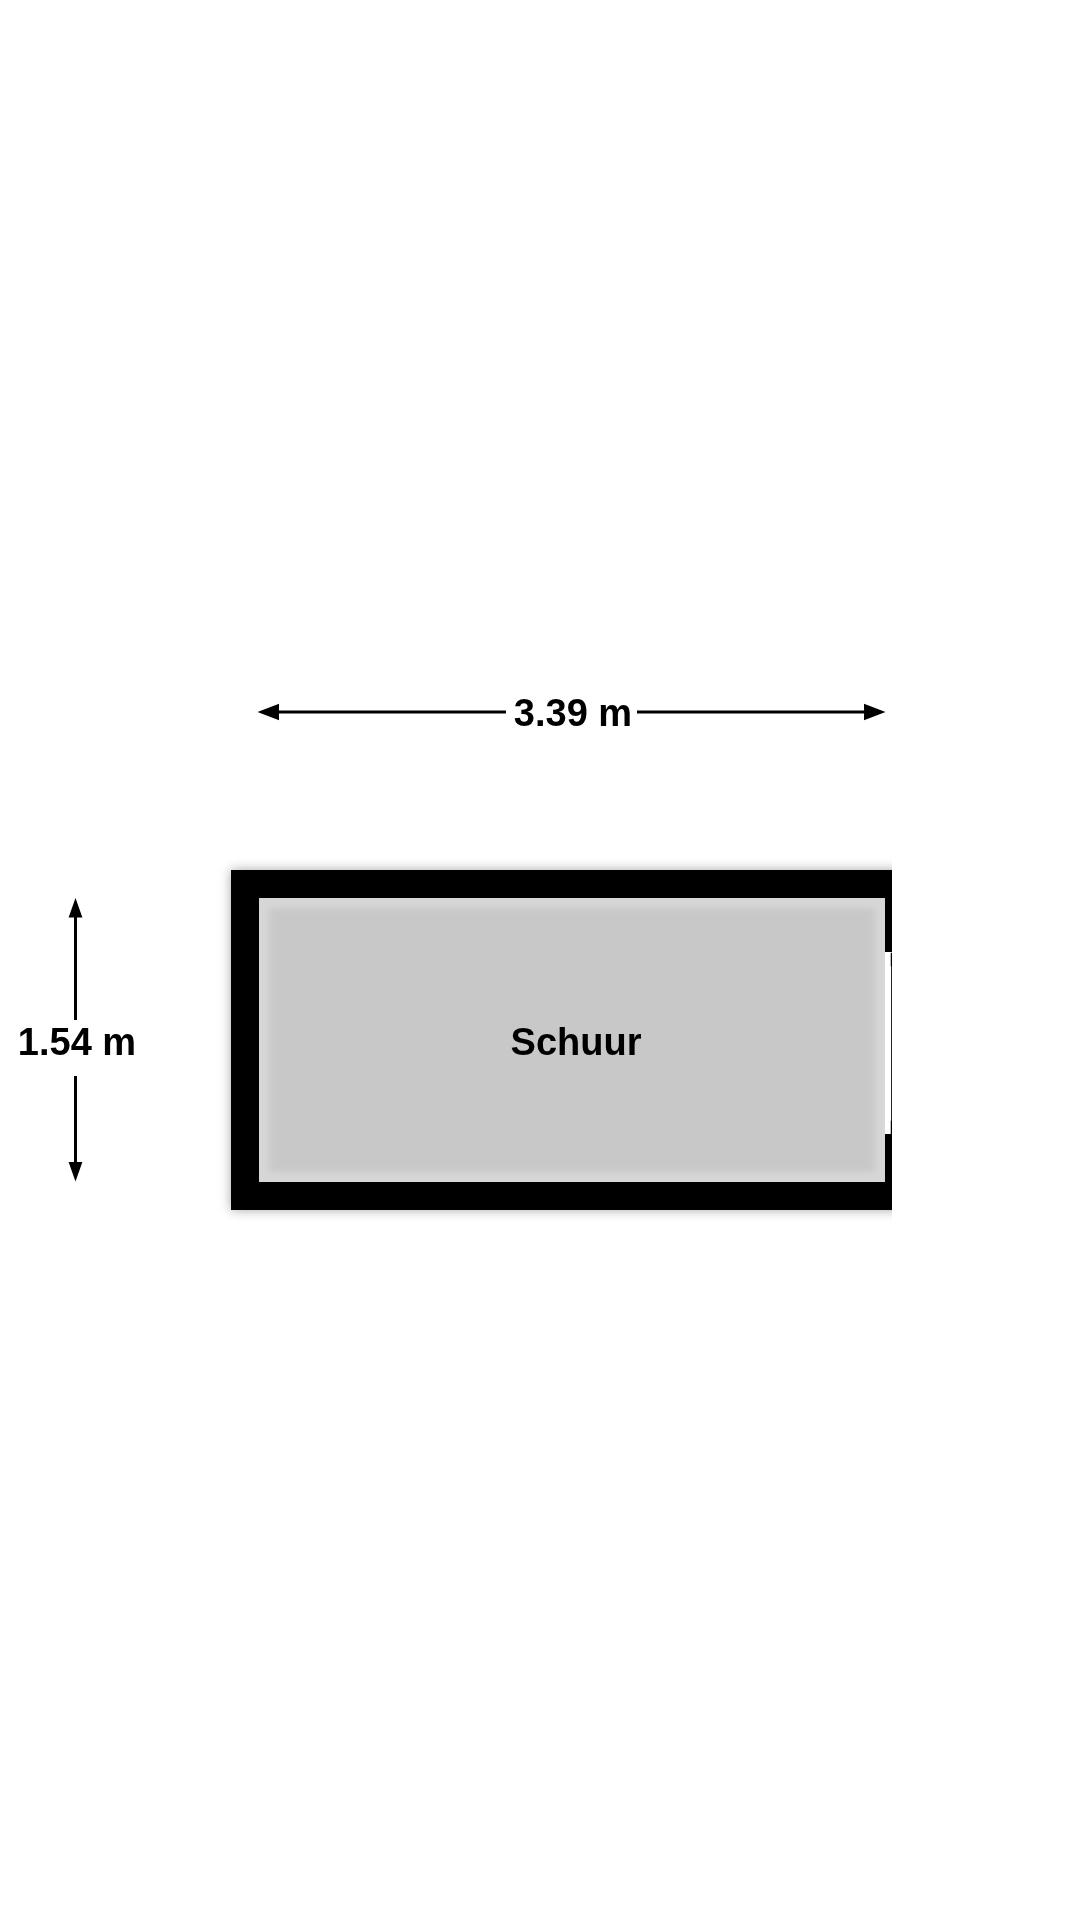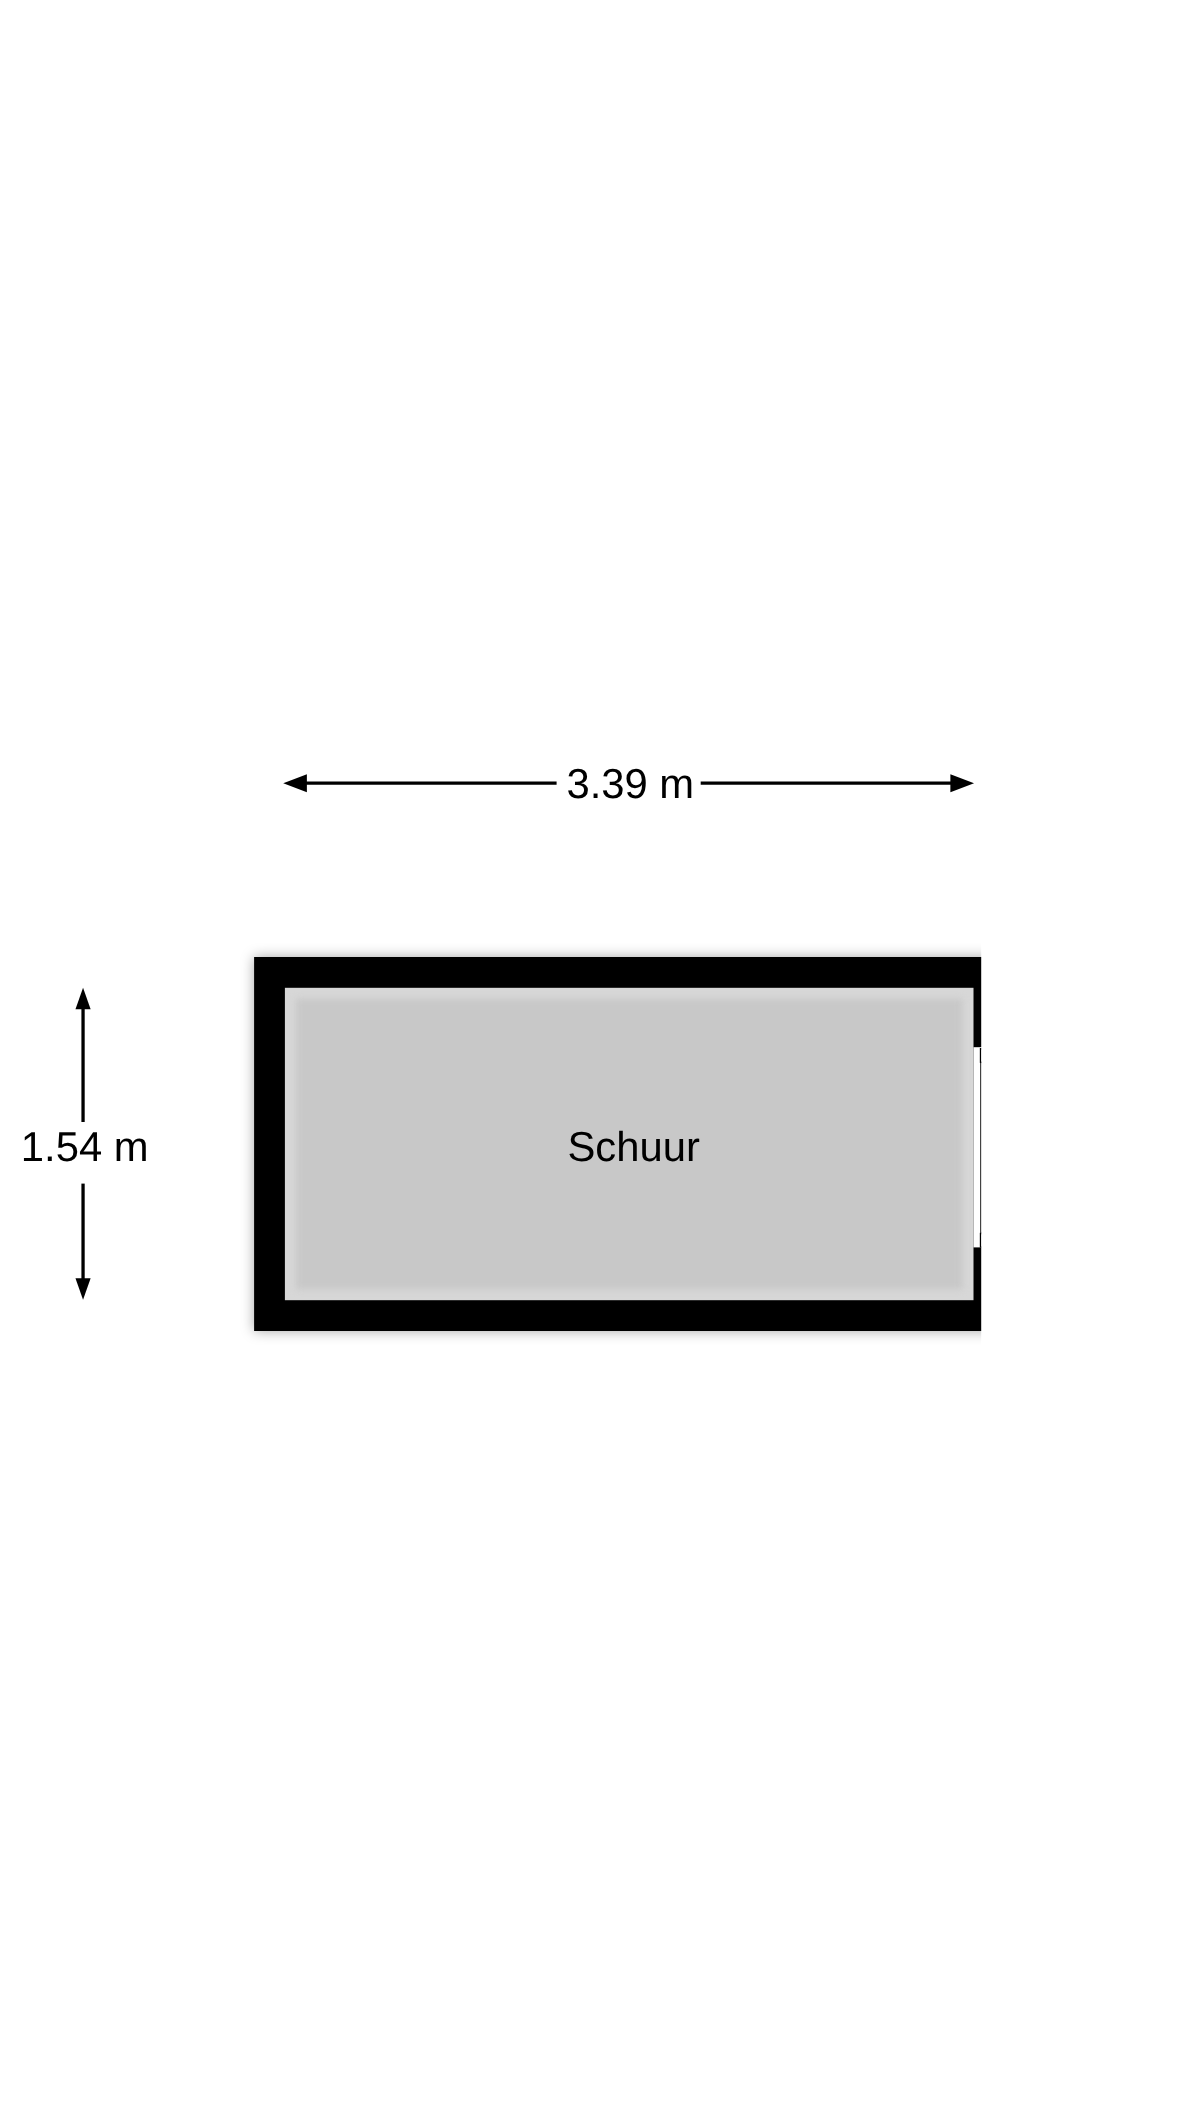--- a/index.html
+++ b/index.html
@@ -1,16 +1,16 @@
 <!DOCTYPE html>
 <html><head>
 <meta charset="utf-8">
 <style>
   html,body{margin:0;padding:0;background:#ffffff;}
-  .page{position:relative;width:892px;height:1920px;background:#ffffff;overflow:hidden;}
+  .page{position:relative;width:892px;height:1920px;background:#ffffff;overflow:hidden;font-weight:bold;}
   svg{display:block;}
   text{font-family:"Liberation Sans",sans-serif;fill:#000000;}
 </style>
 </head>
 <body>
 <div class="page">
 <svg width="1080" height="1920" viewBox="0 0 1080 1920" xmlns="http://www.w3.org/2000/svg">
 
   <rect x="0" y="0" width="1080" height="1920" fill="#ffffff"></rect>
 

